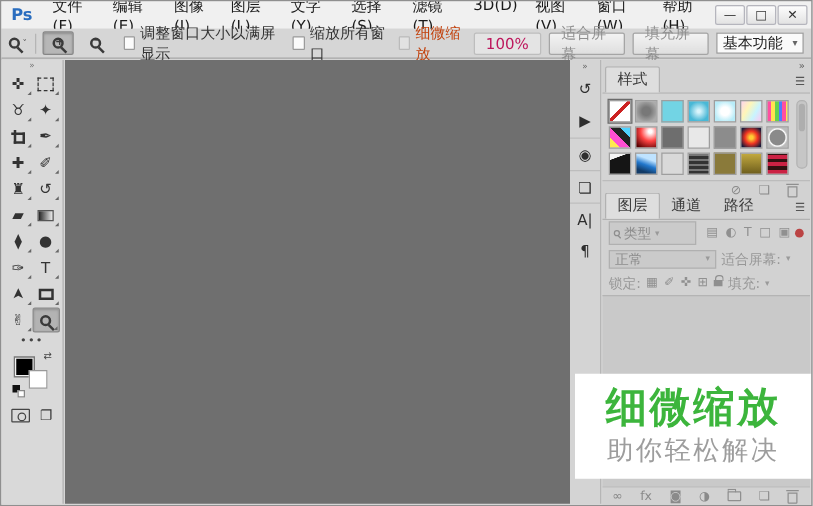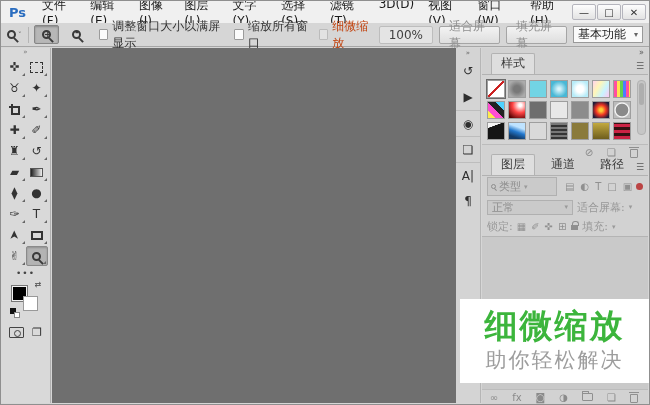--- a/index.html
+++ b/index.html
@@ -24,21 +24,21 @@
   .mag.minus::before { content:"‑"; top:-5px; left:1px; }
   .tiny-caret { font-size:7px; color:#555; margin-left:2px; }
   .opt-btn { width:28px; height:19px; display:flex; align-items:center; justify-content:center; border-radius:2px; }
   .opt-btn.pressed { background:#b7b7b7; border:1px solid #868686; box-shadow:inset 0 1px 2px rgba(0,0,0,.25); }
   .chk { display:flex; align-items:center; gap:4px; margin-left:4px; }
   .chk .box { width:11px; height:11px; background:#fbfbfb; border:1px solid #9b9b9b; border-radius:1px; }
   .chk .lbl { font-size:12px; color:#333; }
   .chk.disabled .box { background:#e2e2e2; border-color:#bbb; }
   .chk.disabled .lbl { color:#c2410c; }
   .bar-btn { font-size:12px; color:#8f8f8f; background:linear-gradient(#f3f3f3,#dedede); border:1px solid #a5a5a5; border-radius:2px; padding:1px 9px; height:18px; display:flex; align-items:center; }
-  .bar-btn.disabled { color:#404040; background:#e4e4e4; border-color:#bdbdbd; }
+  .bar-btn.disabled { color:#be185d; background:#e4e4e4; border-color:#bdbdbd; }
   #workspace-select { margin-left:auto; width:80px; height:17px; background:#fafafa; border:1px solid #999; display:flex; align-items:center; font-size:12px; color:#222; padding:0 4px; justify-content:space-between; }
   #workspace-select .car { font-size:8px; color:#666; }
 
   
   #toolbar { position:absolute; left:0; top:47px; bottom:1px; width:50px; background:#d9d9d9; border-right:1px solid #b0b0b0; }
   #toolbar-grip { text-align:center; font-size:7px; color:#777; height:9px; line-height:9px; }
   #tools-grid { display:grid; grid-template-columns:22px 22px; justify-content:center; grid-auto-rows:20px; row-gap:1px; }
   .tool { position:relative; display:flex; align-items:center; justify-content:center; font-size:12px; color:#333; border-radius:2px; }
   .tool::after { content:""; position:absolute; right:1px; bottom:1px; border-left:3px solid transparent; border-bottom:3px solid #666; }
   .tool.sel { background:#b3b3b3; border:1px solid #8a8a8a; box-shadow:inset 0 1px 2px rgba(0,0,0,.2); }
@@ -68,21 +68,21 @@
   #panel-strip { position:absolute; left:455px; top:47px; width:25px; bottom:1px; background:#d4d4d4; border-right:1px solid #b6b6b6; }
   #strip-grip { text-align:center; font-size:7px; color:#666; height:10px; line-height:10px; }
   .strip-cell { height:26px; display:flex; align-items:center; justify-content:center; font-size:12px; color:#2e2e2e; }
   .strip-cell.sep { border-top:1px solid #bdbdbd; }
 
   
   #dock { position:absolute; left:481px; top:47px; right:1px; bottom:1px; background:#d2d2d2; }
   #dock-header { height:10px; text-align:right; font-size:8px; color:#555; padding-right:4px; line-height:10px; }
 
   .tabrow { height:17px; display:flex; align-items:flex-end; border-bottom:1px solid #b2b2b2; padding-left:2px; }
-  .tab { font-size:12px; color:#3c3c3c; padding:1px 9px 2px;margin-left:7px; }
+  .tab { font-size:12px; color:#3c3c3c; padding:1px 9px 2px; }
   .tab.active { background:#dedede; border:1px solid #b2b2b2; border-bottom:none; border-radius:2px 2px 0 0; }
   .panel-menu { margin-left:auto; margin-right:4px; font-size:9px; color:#555; align-self:center; }
 
   #swatch-area { position:relative; padding:5px 14px 4px 5px; background:#d4d4d4; }
   #swatch-grid { display:grid; grid-template-columns:repeat(7,18px); grid-auto-rows:18px; gap:3px; }
   .swatch { border:1px solid #9e9e9e; background:#fff; }
   .swatch.sel { outline:1px solid #6a6a6a; }
   #styles-scrollbar { position:absolute; right:2px; top:5px; width:9px; height:55px; background:#c6c6c6; border:1px solid #b2b2b2; border-radius:4px; }
   #styles-scrollbar .thumb { margin:2px 1px; height:22px; background:#aeaeae; border-radius:3px; }
   .panel-bottombar { height:15px; display:flex; align-items:center; justify-content:flex-end; gap:14px; padding-right:10px; border-top:1px solid #bcbcbc; background:#d2d2d2; }

